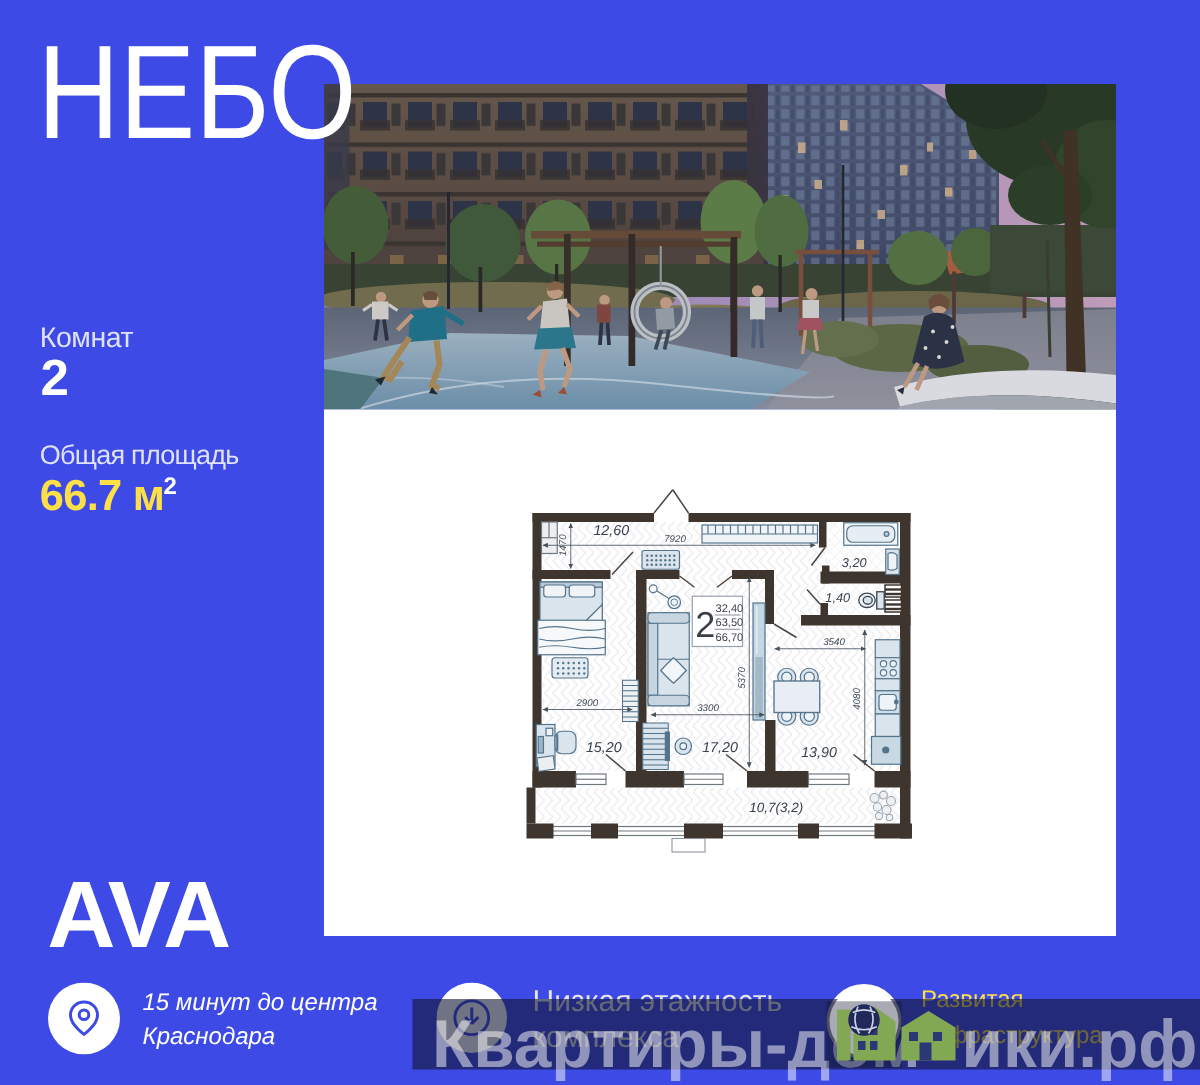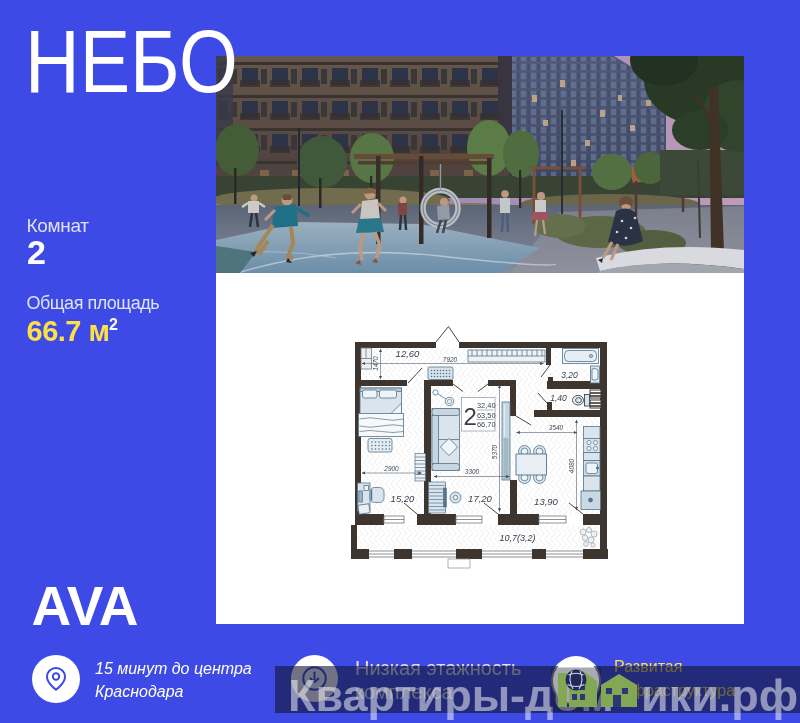--- a/index.html
+++ b/index.html
@@ -640,21 +640,21 @@
 
 <div class="abs" style="left:26.5px;top:215px;color:#dfe2fa;font-size:19px;letter-spacing:-0.3px;">Комнат</div>
 
 <div class="abs" style="left:27px;top:233px;color:#ffffff;font-size:34px;font-weight:bold;">2</div>
 
 <div class="abs" style="left:26.5px;top:293px;color:#dfe2fa;font-size:18px;letter-spacing:-0.5px;">Общая площадь</div>
 
 <div class="abs" style="left:26.5px;top:314.5px;color:#fde047;font-size:29px;font-weight:bold;letter-spacing:-0.5px;">66.7 м</div>
 <div class="abs" style="left:109px;top:316px;color:#ffffff;font-size:16px;font-weight:bold;">2</div>
 
-<div class="abs" style="left:31.5px;top:574px;color:#ffffff;font-size:55px;font-weight:bold;letter-spacing:-0.5px;">AVA</div>
+<div class="abs" style="left:31.5px;top:574px;color:#ffffff;font-size:63px;font-weight:bold;letter-spacing:-0.5px;">AVA</div>
 
 <svg class="abs" style="left:32px;top:655px;" width="48" height="48" viewBox="0 0 48 48">
   <circle cx="24" cy="24" r="24" fill="#ffffff"></circle>
   <path d="M24 13c-5 0-9 3.8-9 8.7 0 3.4 2.2 6.5 4.6 9 1.6 1.7 3.2 3 4.4 3.9 1.2-.9 2.8-2.2 4.4-3.9 2.4-2.5 4.6-5.6 4.6-9 0-4.9-4-8.7-9-8.7z" fill="none" stroke="#3d4ae5" stroke-width="2"></path>
   <circle cx="24" cy="21.5" r="3.2" fill="none" stroke="#3d4ae5" stroke-width="2"></circle>
 </svg>
 <div class="abs" style="left:95px;top:657px;color:#ffffff;font-size:16px;line-height:23px;font-style:italic;">15 минут до центра<br>Краснодара</div>
 
 <svg class="abs" style="left:291px;top:655px;" width="47" height="47" viewBox="0 0 48 48">
   <circle cx="24" cy="24" r="24" fill="#ffffff"></circle>

